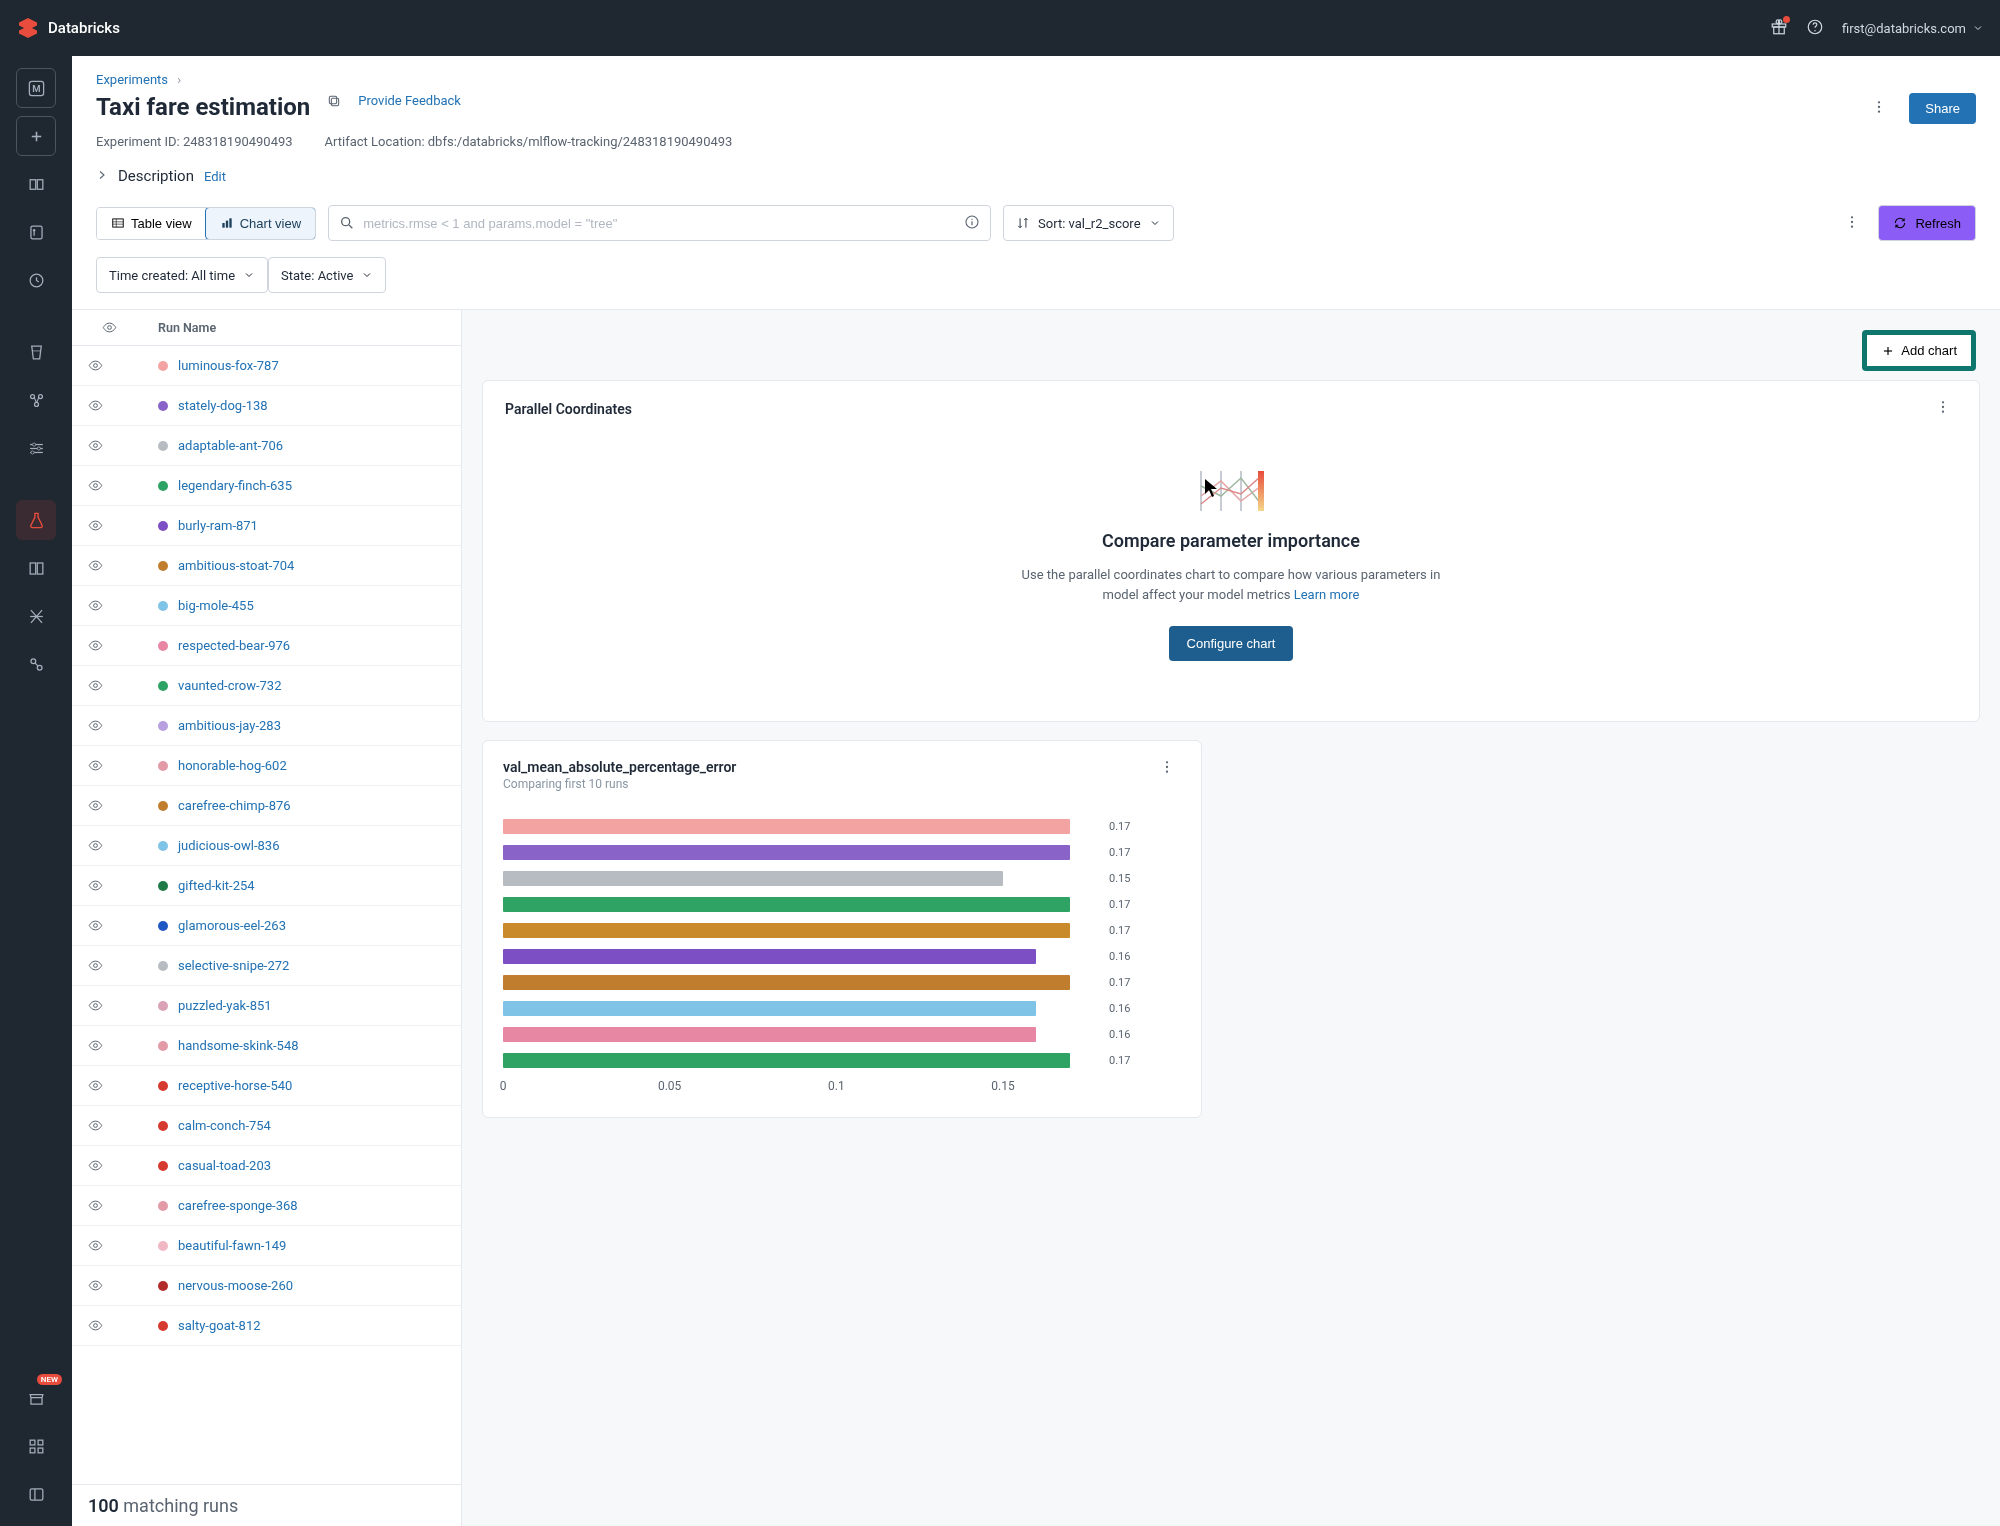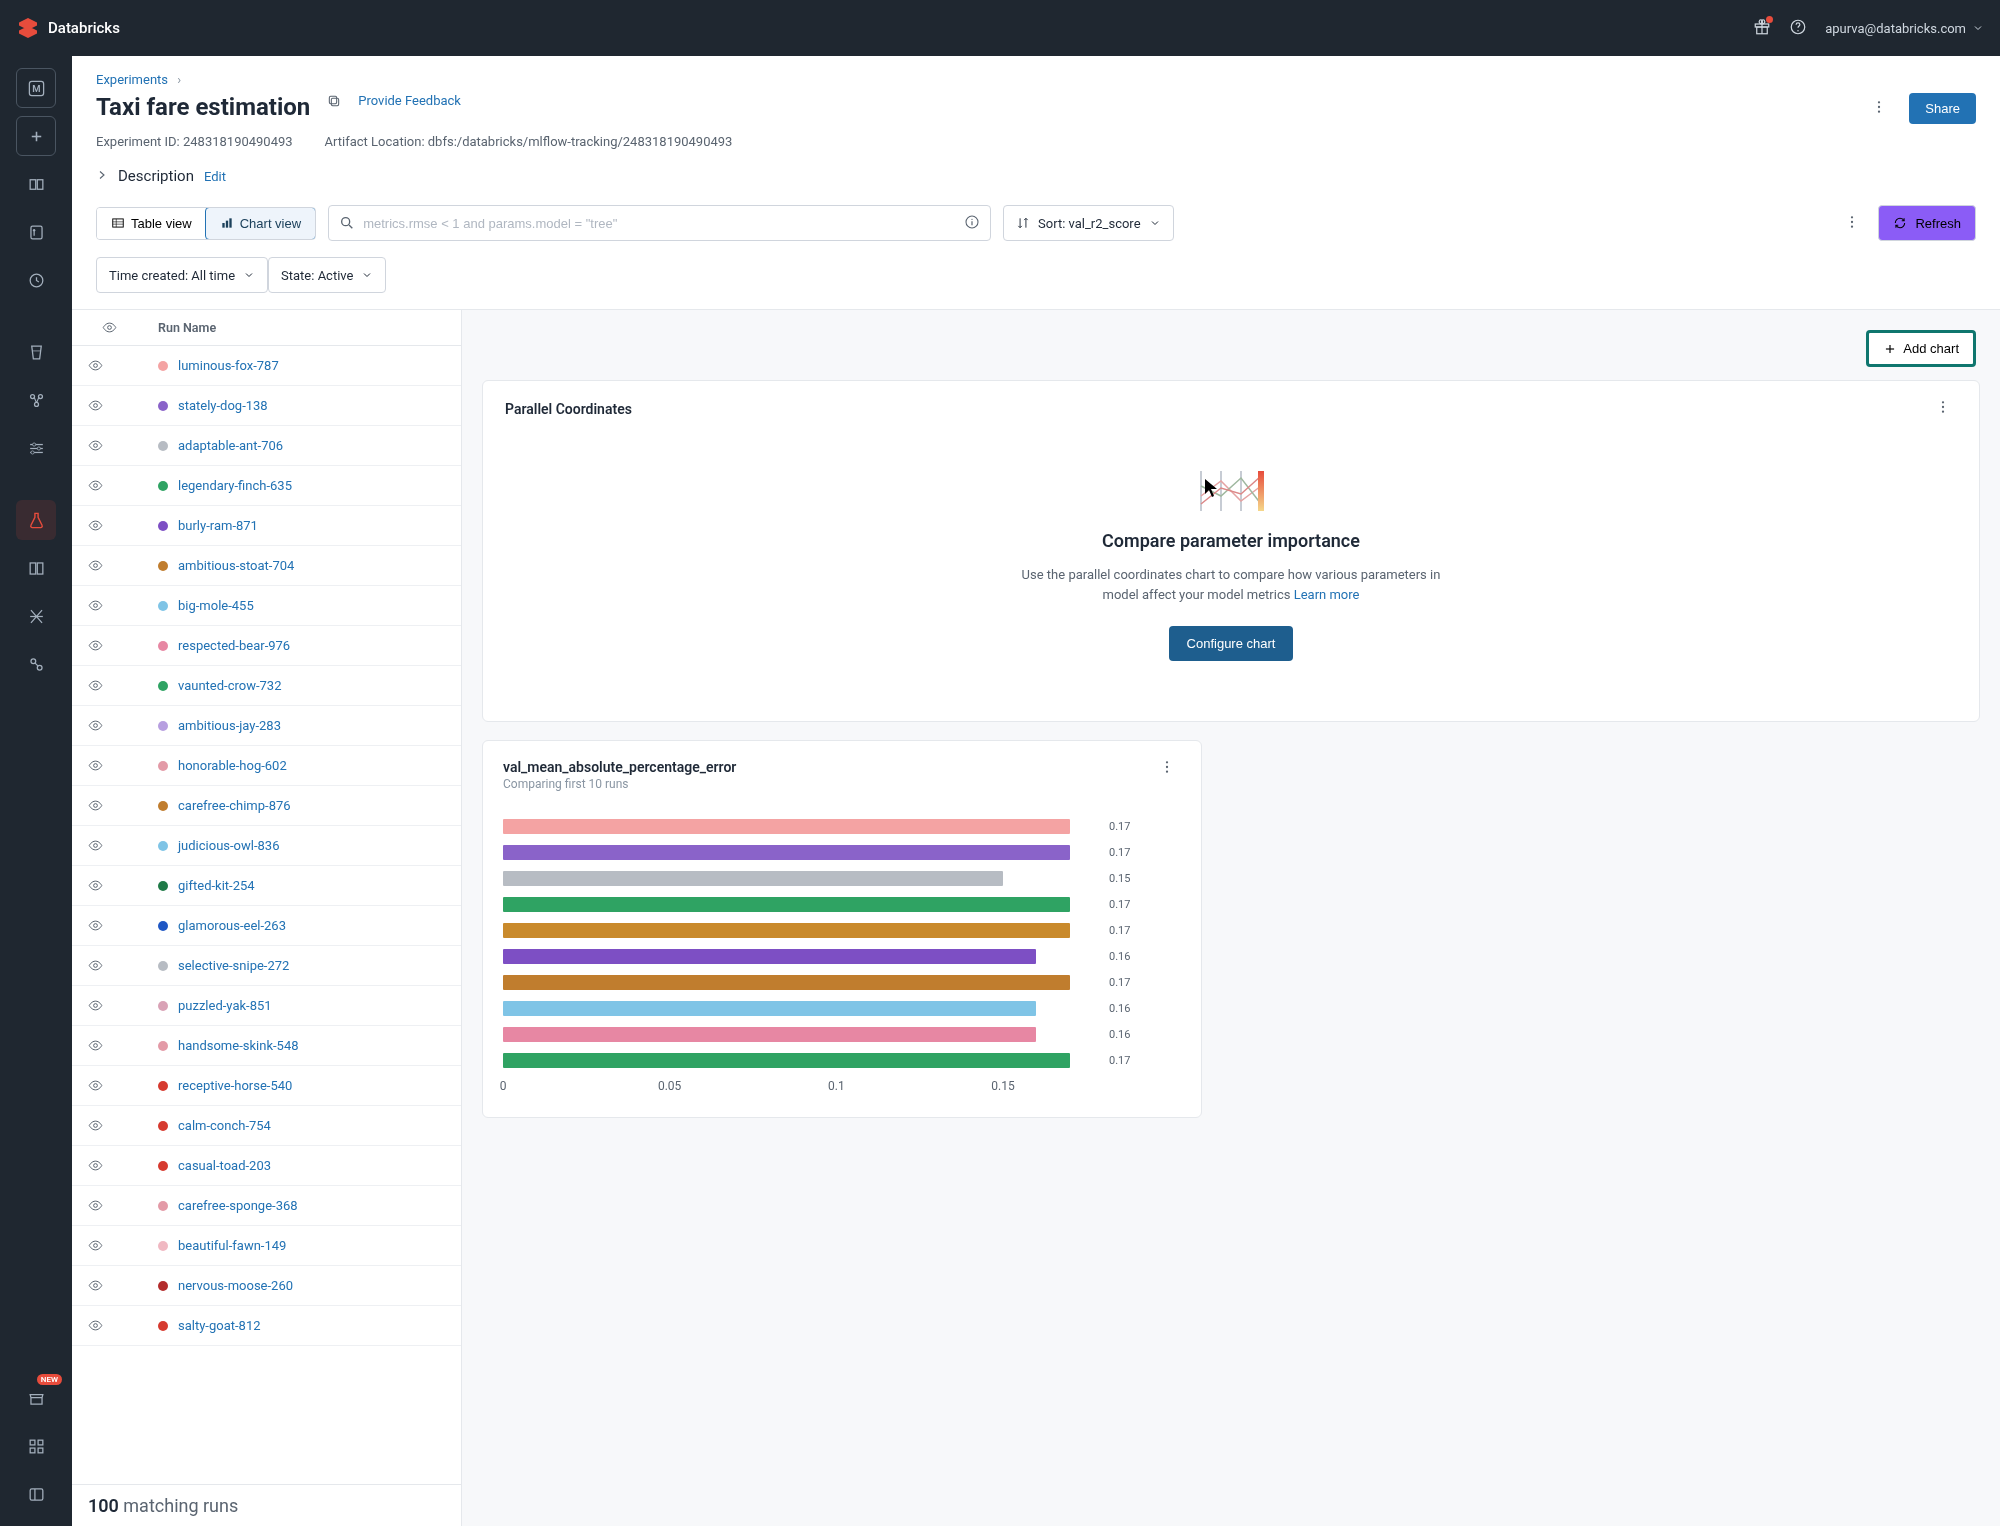--- a/index.html
+++ b/index.html
@@ -76,21 +76,21 @@
 .runs-list::-webkit-scrollbar-thumb { background: #c9cfd7; border-radius: 5px; }
 .run-row { display: flex; align-items: center; height: 40px; border-bottom: 1px solid #eef0f3; padding: 0 16px; font-size: 13px; }
 .eye { color: #5a6470; width: 42px; display: flex; justify-content: flex-start; }
 .eye svg { width: 15px; height: 15px; }
 .dot { width: 10px; height: 10px; border-radius: 50%; margin-right: 10px; flex-shrink: 0; }
 .run-name { color: #2272b4; cursor: pointer; }
 .runs-footer { padding: 10px 16px; border-top: 1px solid #e5e8ec; font-size: 18px; color: #5a6470; }
 .runs-footer b { color: #1f2937; font-weight: 600; }
 
 .charts-pane { flex: 1; background: #f7f8fa; padding: 20px; overflow-y: auto; position: relative; }
-.add-chart { position: absolute; top: 20px; right: 24px; border: 3px solid #0f766e; background: #fff; border-radius: 4px; padding: 8px 14px; font-size: 13px; display: flex; align-items: center; gap: 6px; cursor: pointer; }
+.add-chart { position: absolute; top: 20px; right: 24px; border: 5px solid #0f766e; background: #fff; border-radius: 4px; padding: 8px 14px; font-size: 13px; display: flex; align-items: center; gap: 6px; cursor: pointer; }
 
 .card { background: #fff; border: 1px solid #e5e8ec; border-radius: 6px; margin-top: 50px; }
 .card-header { display: flex; align-items: center; justify-content: space-between; padding: 18px 22px 8px; }
 .card-title { font-weight: 600; font-size: 14px; }
 .pc-body { display: flex; flex-direction: column; align-items: center; padding: 40px 20px 60px; gap: 14px; }
 .pc-illus { width: 80px; height: 50px; }
 .pc-body h3 { font-size: 18px; font-weight: 600; }
 .pc-body p { color: #5a6470; font-size: 13px; text-align: center; max-width: 440px; line-height: 1.5; }
 .pc-body .learn { color: #2272b4; }
 .cfg-btn { background: #1e5e8e; color: #fff; border: none; border-radius: 4px; padding: 10px 18px; font-size: 13px; cursor: pointer; margin-top: 8px; }
@@ -134,21 +134,21 @@
         <span class="badge-dot"></span>
       </div>
       <div class="topbar-icon">
         <svg viewBox="0 0 24 24">
             <circle cx="12" cy="12" r="9" fill="none" stroke="currentColor" stroke-width="1.6"></circle>
             <path d="M9.5 9a2.5 2.5 0 015 0c0 1.5-2.5 2-2.5 4" fill="none" stroke="currentColor" stroke-width="1.6"></path>
             <circle cx="12" cy="17" r="1" fill="currentColor"></circle>
           </svg>
       </div>
       <div class="user">
-        <span>apurva@databricks.com</span>
+        <span>first@databricks.com</span>
         <svg class="chev-down" viewBox="0 0 24 24">
             <path d="M6 9l6 6 6-6" fill="none" stroke="currentColor" stroke-width="2"></path>
           </svg>
       </div>
     </div>
   </div>
 
   <div class="body-row">
 
     <div class="rail">

